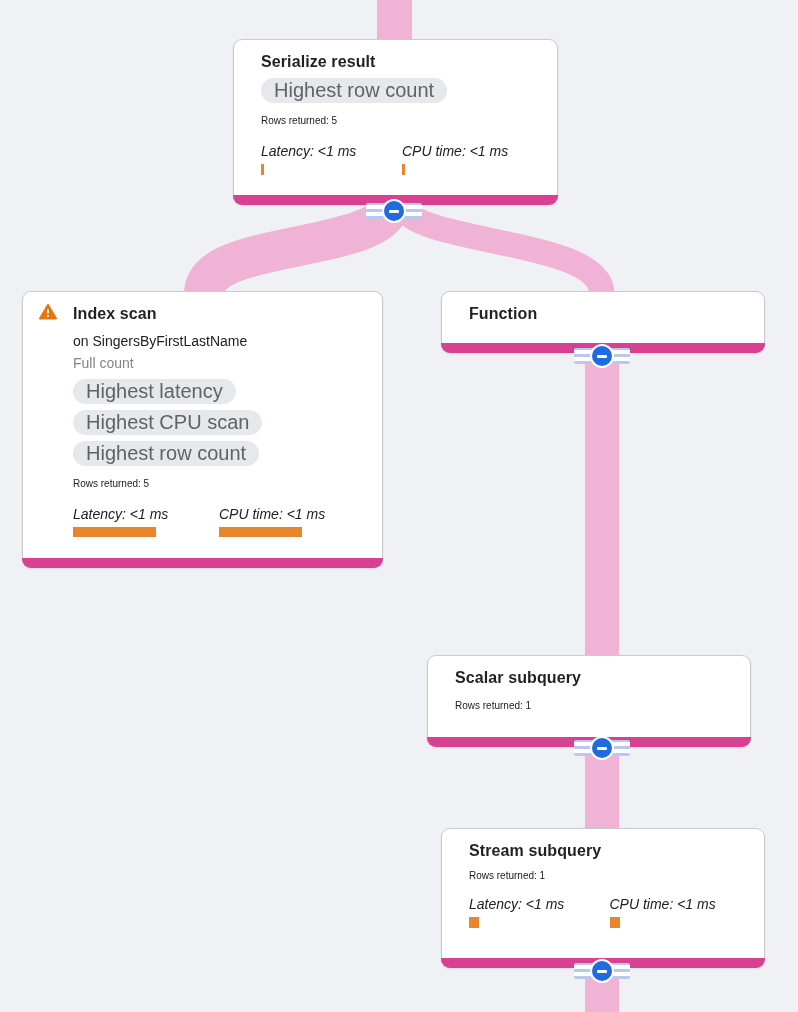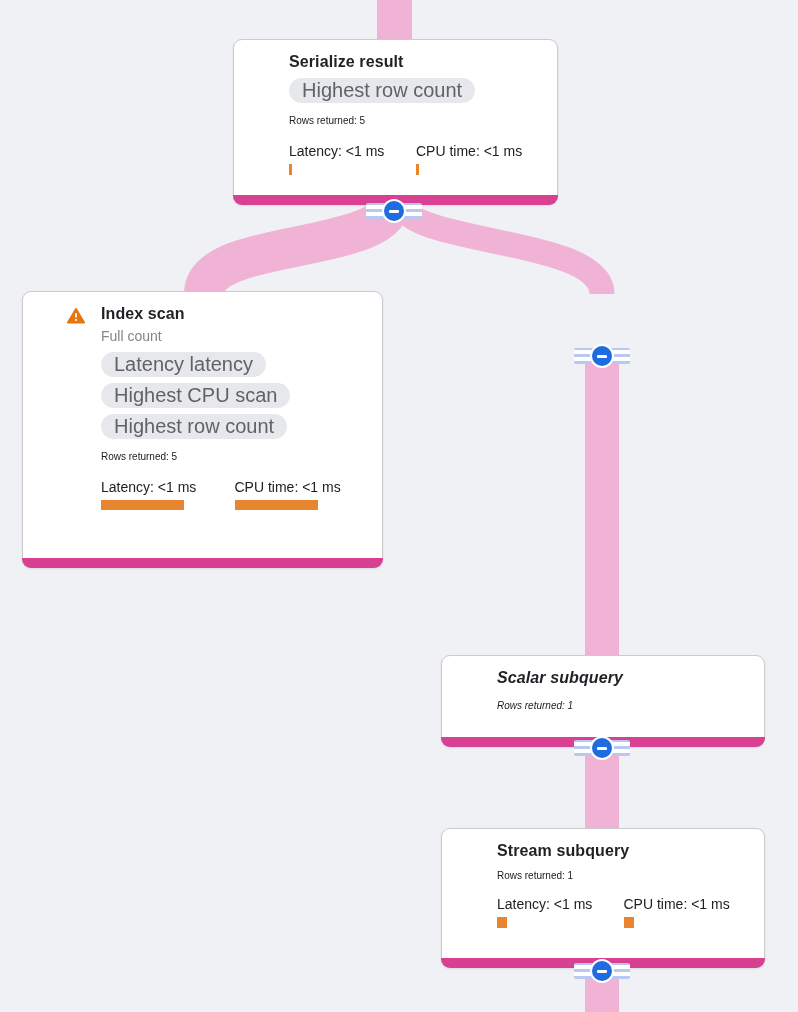--- a/index.html
+++ b/index.html
@@ -22,38 +22,38 @@
   .canvas{
     position:relative;width:798px;height:1012px;background:var(--page_bg);
     overflow:hidden;margin:0 auto;
   }
   .links-layer{position:absolute;inset:0;z-index:0;}
   .card{
     position:absolute;background:#fff;border:1px solid var(--card_border);
     border-radius:9px;z-index:1;box-shadow:0 1px 2px rgba(60,64,67,.12);
     color:var(--text);
   }
-  .card-body{padding:12px 14px 0 27px;margin-left:28px;}
+  .card-body{padding:12px 14px 0 27px;}
   .accent-bar{
     position:absolute;left:-1px;right:-1px;bottom:-1px;height:10px;
     background:var(--accent);border-radius:0 0 9px 9px;
   }
   .title{font-size:16px;font-weight:600;color:#1f2125;line-height:20px;letter-spacing:.1px;}
-  .title-row{display:flex;align-items:flex-end;gap:16px;}
+  .title-row{display:flex;align-items:flex-start;gap:16px;}
   .indent{margin-left:34px;}
   .subtitle{font-size:14px;line-height:20px;margin-top:7px;color:var(--text);}
   .note{font-size:14px;line-height:20px;margin-top:2px;color:var(--muted);}
   .chip-row{margin-top:6px;}
   .chip{
     display:inline-block;background:var(--chip_bg);color:var(--chip_text);
     font-size:20px;line-height:17px;padding:4px 13px;border-radius:13px;
   }
   .rows-line{font-size:10px;line-height:20px;margin-top:8px;}
   .metrics{display:flex;margin-top:11px;}
-  .metric{width:146px;}
+  .metric{width:146px;font-style:italic;}
   .metric-label{font-size:14px;line-height:18px;}
   .bar{background:var(--orange);margin-top:4px;}
   .bar.tiny{width:3px;height:11px;}
   .bar.wide{width:83px;height:10px;}
   .bar.square{width:10px;height:11px;}
   
   .collapse-btn{position:absolute;width:56px;height:20px;z-index:3;cursor:pointer;}
   .stripes{
     position:absolute;top:2px;left:0;width:100%;height:16px;border-radius:2px;
     background:linear-gradient(180deg,
@@ -115,23 +115,24 @@
   <div class="card" style="left:22px;top:291px;width:361px;height:277px;">
     <div class="card-body" style="padding-left:16px;">
       <div class="title-row">
         <svg class="warning-icon" width="18" height="16" viewBox="0 0 18 16">
           <path d="M9 1 L17 14.5 H1 Z" fill="#e8750c" stroke="#e8750c" stroke-width="2" stroke-linejoin="round"></path>
           <rect x="8.1" y="5" width="1.8" height="4.6" rx="0.9" fill="#fff"></rect>
           <circle cx="9" cy="12" r="1.1" fill="#fff"></circle>
         </svg>
         <div class="title">Index scan</div>
       </div>
+      <div class="subtitle indent">on SingersByFirstLastName</div>
       <div class="note indent">Full count</div>
       <div class="chip-row indent">
-        <span class="chip">Latency latency</span>
+        <span class="chip">Highest latency</span>
       </div>
       <div class="chip-row indent">
         <span class="chip">Highest CPU scan</span>
       </div>
       <div class="chip-row indent">
         <span class="chip">Highest row count</span>
       </div>
       <div class="rows-line indent">Rows returned: 5</div>
       <div class="metrics indent">
         <div class="metric">
@@ -140,28 +141,34 @@
         </div>
         <div class="metric">
           <div class="metric-label">CPU time: &lt;1 ms</div>
           <div class="bar wide"></div>
         </div>
       </div>
     </div>
     <div class="accent-bar"></div>
   </div>
 
+  <div class="card" style="left:441px;top:291px;width:324px;height:62px;">
+    <div class="card-body">
+      <div class="title">Function</div>
+    </div>
+    <div class="accent-bar"></div>
+  </div>
   <div class="collapse-btn" style="left:574px;top:346px;">
     <div class="stripes"></div>
     <div class="btn-circle">
         <span class="minus"></span>
       </div>
   </div>
 
-  <div class="card" style="left:441px;top:655px;width:324px;height:92px;font-style:italic;">
+  <div class="card" style="left:427px;top:655px;width:324px;height:92px;">
     <div class="card-body">
       <div class="title">Scalar subquery</div>
       <div class="rows-line">Rows returned: 1</div>
     </div>
     <div class="accent-bar"></div>
   </div>
   <div class="collapse-btn" style="left:574px;top:738px;">
     <div class="stripes"></div>
     <div class="btn-circle">
         <span class="minus"></span>

